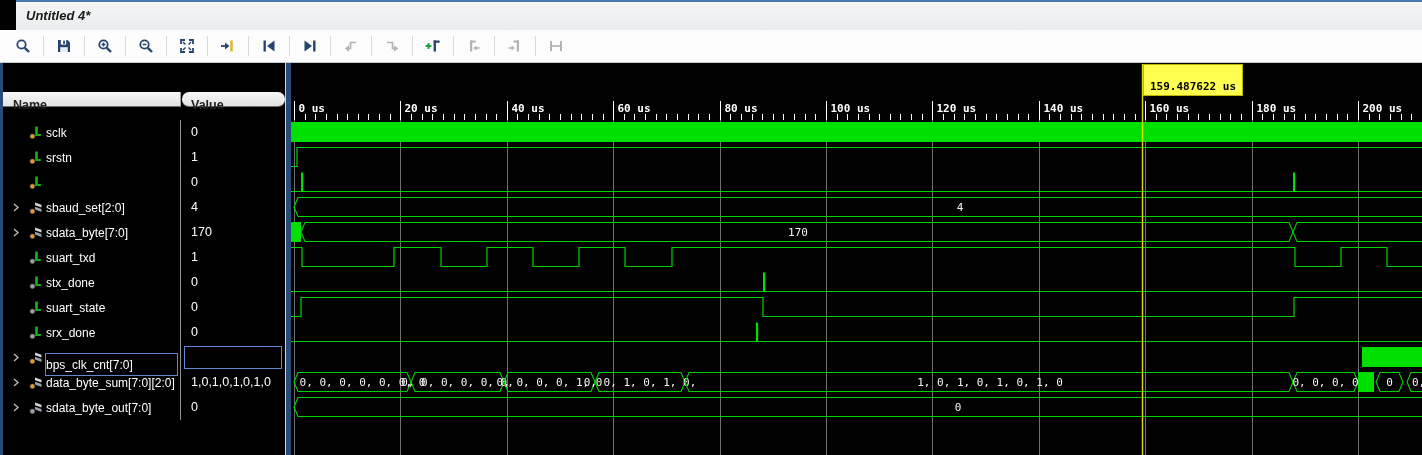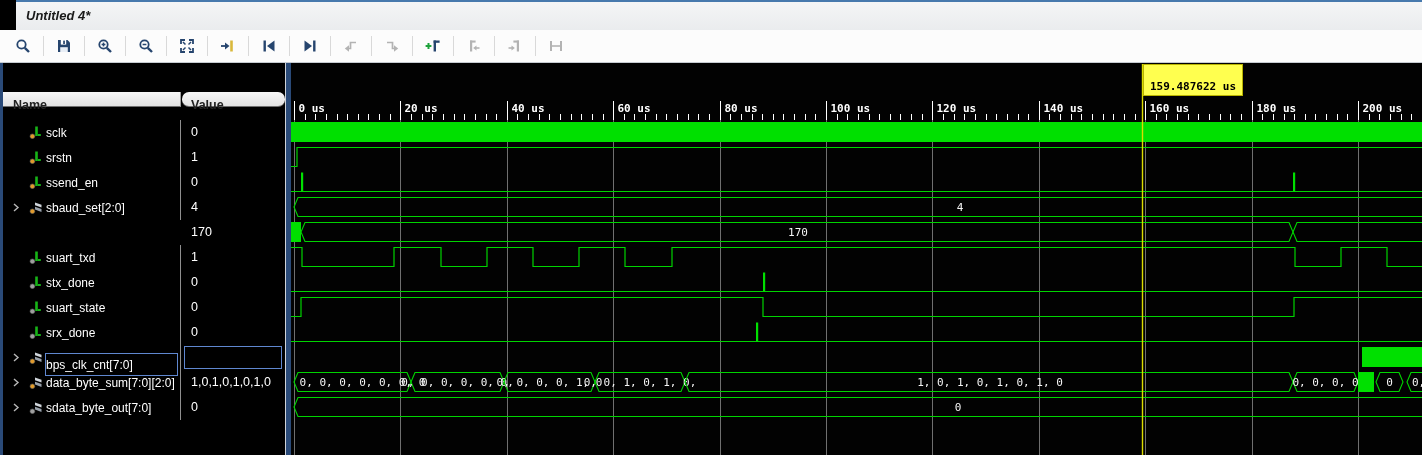--- a/index.html
+++ b/index.html
@@ -200,21 +200,20 @@
           <span class="value-box">1</span>
         </div>
       </div>
       <div class="sig-row">
         <div class="name-cell">
           <span class="sig-icon"><svg width="14" height="14" viewBox="0 0 14 14">
               <rect x="6.2" y="1.5" width="2.6" height="9.5" fill="#17b317"></rect>
               <rect x="8.8" y="9" width="3" height="2" fill="#17b317"></rect>
               <circle cx="3.4" cy="11.3" r="2.4" fill="#e09b2d" stroke="#555" stroke-width="0.6"></circle>
             </svg></span>
-          <span class="sig-name">ssend_en</span>
         </div>
         <div class="value-cell">
           <span class="value-box">0</span>
         </div>
       </div>
       <div class="sig-row">
         <div class="name-cell">
           <svg class="chev" width="8" height="9" viewBox="0 0 8 9">
             <path d="M2 1 L6 4.5 L2 8" fill="none" stroke="#b8b8b8" stroke-width="1.4"></path>
           </svg>
@@ -223,20 +222,31 @@
               <polygon points="6,6.8 12.5,9.1 12.5,11.9 6,9.6" fill="#98a1ab"></polygon>
               <circle cx="3.4" cy="11.3" r="2.4" fill="#e09b2d" stroke="#555" stroke-width="0.6"></circle>
             </svg></span>
           <span class="sig-name">sbaud_set[2:0]</span>
         </div>
         <div class="value-cell">
           <span class="value-box">4</span>
         </div>
       </div>
       <div class="sig-row">
+        <div class="name-cell">
+          <svg class="chev" width="8" height="9" viewBox="0 0 8 9">
+            <path d="M2 1 L6 4.5 L2 8" fill="none" stroke="#b8b8b8" stroke-width="1.4"></path>
+          </svg>
+          <span class="sig-icon"><svg width="14" height="14" viewBox="0 0 14 14">
+              <polygon points="6,2.5 12.5,4.8 12.5,7.6 6,5.3" fill="#cfd4da"></polygon>
+              <polygon points="6,6.8 12.5,9.1 12.5,11.9 6,9.6" fill="#98a1ab"></polygon>
+              <circle cx="3.4" cy="11.3" r="2.4" fill="#e09b2d" stroke="#555" stroke-width="0.6"></circle>
+            </svg></span>
+          <span class="sig-name">sdata_byte[7:0]</span>
+        </div>
         <div class="value-cell">
           <span class="value-box">170</span>
         </div>
       </div>
       <div class="sig-row">
         <div class="name-cell">
           <span class="sig-icon"><svg width="14" height="14" viewBox="0 0 14 14">
               <rect x="6.2" y="1.5" width="2.6" height="9.5" fill="#17b317"></rect>
               <rect x="8.8" y="9" width="3" height="2" fill="#17b317"></rect>
               <circle cx="3.4" cy="11.3" r="2.4" fill="#9f9f9f" stroke="#555" stroke-width="0.6"></circle>

